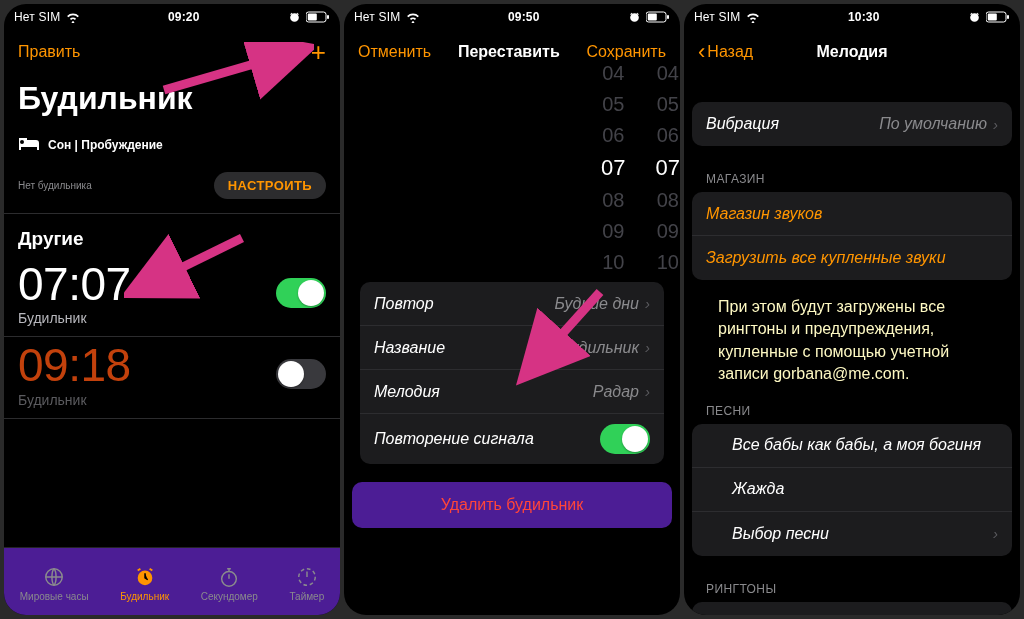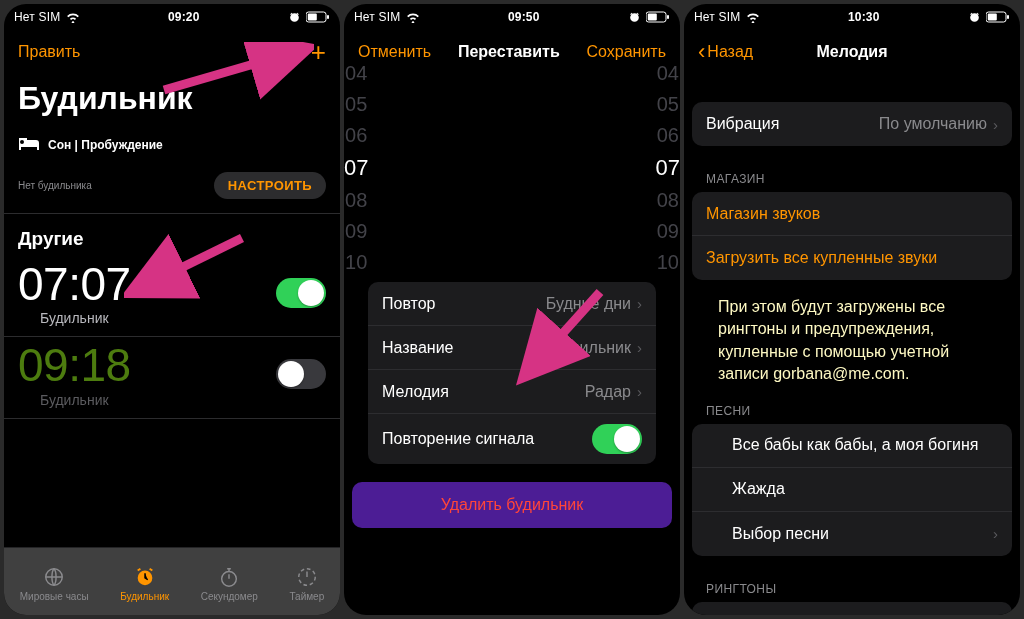--- a/index.html
+++ b/index.html
@@ -14,43 +14,43 @@
     .nav .right { text-align: right; }
     .nav .center { font-weight: 600; color: #fff; text-align: center; }
     .nav .back { display: flex; align-items: center; gap: 2px; }
     .large-title { font-size: 32px; font-weight: 700; padding: 6px 14px 8px; }
     .section-row { display: flex; align-items: center; padding: 10px 14px; font-size: 12px; font-weight: 600; color: #fff; gap: 8px; }
     .no-alarm { display: flex; justify-content: space-between; align-items: center; padding: 8px 14px 14px; }
     .no-alarm-text { color: #8a8a8d; font-size: 10px; }
     .pill-btn { background: #2c2c2e; color: #ff9500; font-size: 13px; font-weight: 600; letter-spacing: 0.4px; padding: 6px 14px; border-radius: 16px; border: none; cursor: pointer; }
     .section-header { color: #fff; font-size: 19px; font-weight: 700; padding: 14px 14px 6px; }
     .alarm-item { padding: 4px 14px 10px; border-bottom: 0.5px solid #2c2c2e; display: flex; justify-content: space-between; align-items: center; }
-    .alarm-item .col { display: flex; flex-direction: column; align-items: center; }
+    .alarm-item .col { display: flex; flex-direction: column; }
     .alarm-time { font-size: 46px; font-weight: 300; line-height: 1.05; letter-spacing: -0.5px; }
-    .alarm-time.off { color: #4d7c0f; }
+    .alarm-time.off { color: #c2410c; }
     .alarm-label { font-size: 14px; color: #b8b8bd; margin-top: 2px; }
     .alarm-label.off { color: #5b5b5f; }
     .toggle { width: 50px; height: 30px; border-radius: 15px; background: #39393d; position: relative; cursor: pointer; }
     .toggle.on { background: #30d158; }
     .toggle .knob { width: 26px; height: 26px; border-radius: 13px; background: #fff; position: absolute; top: 2px; left: 2px; transition: left .2s; box-shadow: 0 1px 2px rgba(0,0,0,.3); }
     .toggle.on .knob { left: 22px; }
-    .tabbar { position: absolute; bottom: 0; left: 0; right: 0; height: 68px; background: #404040; border-top: 0.5px solid #242426; display: flex; justify-content: space-around; align-items: center; padding-top: 4px; }
+    .tabbar { position: absolute; bottom: 0; left: 0; right: 0; height: 68px; background: #4c1d95; border-top: 0.5px solid #242426; display: flex; justify-content: space-around; align-items: center; padding-top: 4px; }
     .tab { display: flex; flex-direction: column; align-items: center; gap: 2px; color: #8a8a8d; font-size: 10px; cursor: pointer; }
     .tab.active { color: #ff9500; }
     .tab .ic { width: 26px; height: 24px; display: flex; align-items: center; justify-content: center; }
 
-    .picker { height: 180px; position: relative; display: flex; justify-content: space-between; align-items: center; gap: 30px; margin-top: 4px; }
+    .picker { height: 180px; position: relative; display: flex; justify-content: flex-end; align-items: center; gap: 30px; margin-top: 4px; }
     .picker-col { display: flex; flex-direction: column; align-items: center; gap: 8px; font-size: 20px; }
     .picker-col span { color: #434349; }
     .picker-col span.sel { color: #fff; font-size: 22px; }
     .picker-bar { position: absolute; left: 8px; right: 8px; height: 36px; background: #1c1c1e; border-radius: 8px; z-index: -1; }
 
-    .cells { margin: 24px 24px 8px; background: #1c1c1e; border-radius: 10px; overflow: hidden; }
+    .cells { margin: 24px 16px 8px; background: #1c1c1e; border-radius: 10px; overflow: hidden; }
     .cells.tight { margin: 0 8px 8px; }
-    .cell { display: flex; justify-content: space-between; align-items: center; min-height: 44px; padding: 10px 14px; font-size: 16px; color: #fff; border-bottom: 0.5px solid #2d2d30; cursor: pointer; }
+    .cell { display: flex; justify-content: space-between; align-items: center; min-height: 44px; padding: 10px 14px; font-size: 16px; color: #fff; border-bottom: 0.5px solid #2d2d30; cursor: pointer; font-style: italic; }
     .cell:last-child { border-bottom: none; }
     .cell .val { color: #8a8a8d; display: flex; align-items: center; gap: 6px; }
     .cell .song { padding-left: 26px; }
     .chev { color: #5a5a5e; font-size: 15px; }
     .delete-btn { display: block; margin: 18px 8px; height: 46px; background: #4c1d95; color: #ff453a; font-size: 16px; border: none; border-radius: 10px; width: calc(100% - 16px); cursor: pointer; }
     .small-header { color: #8a8a8d; font-size: 12px; letter-spacing: 0.4px; padding: 18px 22px 6px; }
     .store-link { color: #ff9500 !important; }
     .helper { color: #fef9c3; font-size: 16px; padding: 8px 34px 0; line-height: 1.4; }
     .check { color: #ff9500; width: 20px; display: inline-block; }
 

